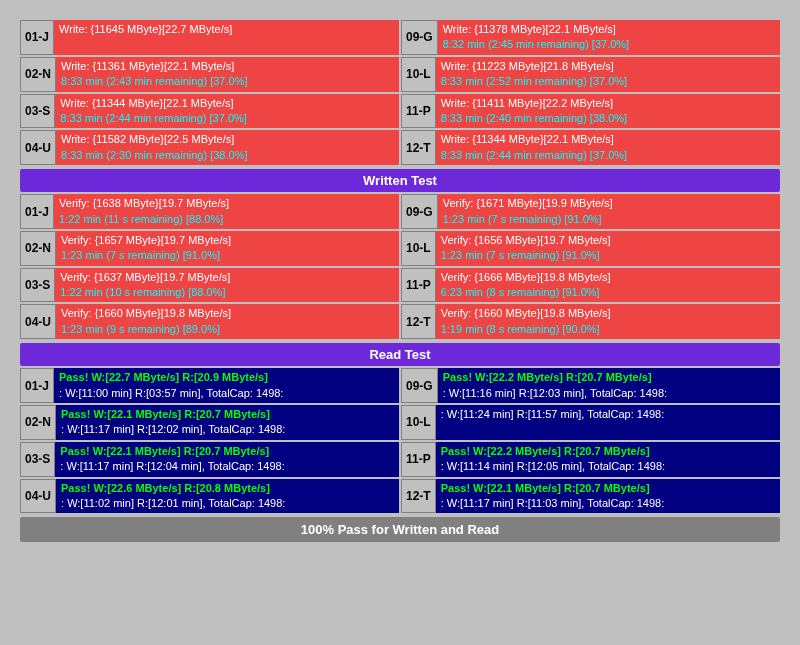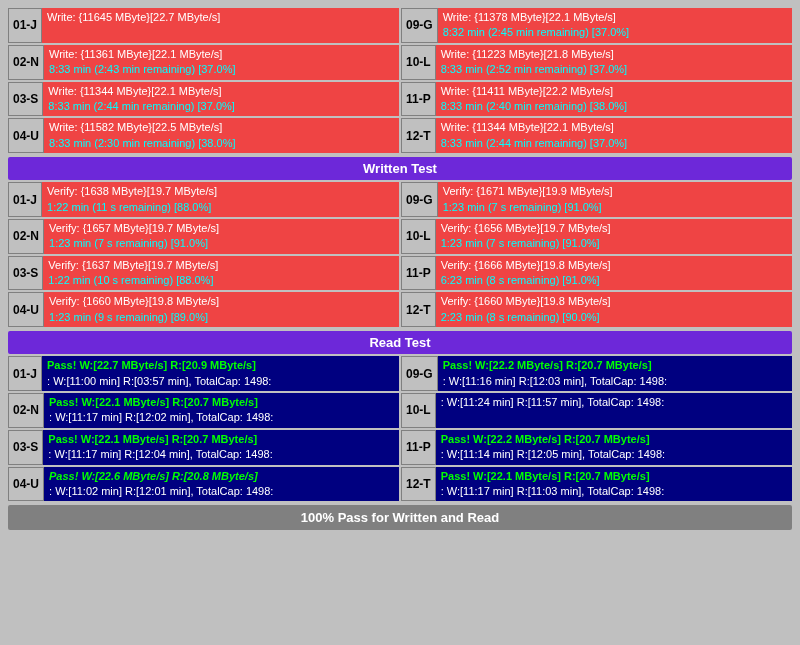--- a/index.html
+++ b/index.html
@@ -6,21 +6,21 @@
     body {
       background: #c0c0c0;
       font-family: Arial, sans-serif;
       font-size: 11px;
       width: 800px;
       min-height: 645px;
     }
     .main-container {
       width: 800px;
       background: #c0c0c0;
-      padding: 8px;
+      padding: 20px;
     }
     .section {
       margin-bottom: 2px;
     }
     .grid {
       display: grid;
       grid-template-columns: 1fr 1fr;
       gap: 2px;
       margin-bottom: 2px;
     }
@@ -203,21 +203,21 @@
           <div class="cell-label">04-U</div>
           <div class="cell-content">
             <span class="line1">Verify: {1660 MByte}[19.8 MByte/s]</span>
             <span class="line2">1:23 min (9 s remaining)  [89.0%]</span>
           </div>
         </div>
         <div class="cell-row">
           <div class="cell-label">12-T</div>
           <div class="cell-content">
             <span class="line1">Verify: {1660 MByte}[19.8 MByte/s]</span>
-            <span class="line2">2:23 min (8 s remaining)  [90.0%]</span>
+            <span class="line2">1:19 min (8 s remaining)  [90.0%]</span>
           </div>
         </div>
       </div>
   </div>
 
   <div class="section">
     <div class="section-header">Read Test</div>
     <div class="grid" id="read-grid">
         <div class="cell-row pass-cell">
           <div class="cell-label">01-J</div>
@@ -256,21 +256,21 @@
         <div class="cell-row pass-cell">
           <div class="cell-label">11-P</div>
           <div class="cell-content">
             <span class="line1" style="color: rgb(0, 255, 0); font-weight: bold;">Pass! W:[22.2 MByte/s] R:[20.7 MByte/s]</span>
             <span class="line2" style="color: rgb(255, 255, 255);">: W:[11:14 min] R:[12:05 min], TotalCap: 1498:</span>
           </div>
         </div>
         <div class="cell-row pass-cell">
           <div class="cell-label">04-U</div>
           <div class="cell-content">
-            <span class="line1" style="color: rgb(0, 255, 0); font-weight: bold; font-style: italic;">Pass! W:[22.6 MByte/s] R:[20.8 MByte/s]</span>
+            <span class="line1" style="color: rgb(0, 255, 0); font-weight: bold;">Pass! W:[22.6 MByte/s] R:[20.8 MByte/s]</span>
             <span class="line2" style="color: rgb(255, 255, 255);">: W:[11:02 min] R:[12:01 min], TotalCap: 1498:</span>
           </div>
         </div>
         <div class="cell-row pass-cell">
           <div class="cell-label">12-T</div>
           <div class="cell-content">
             <span class="line1" style="color: rgb(0, 255, 0); font-weight: bold;">Pass! W:[22.1 MByte/s] R:[20.7 MByte/s]</span>
             <span class="line2" style="color: rgb(255, 255, 255);">: W:[11:17 min] R:[11:03 min], TotalCap: 1498:</span>
           </div>
         </div>

